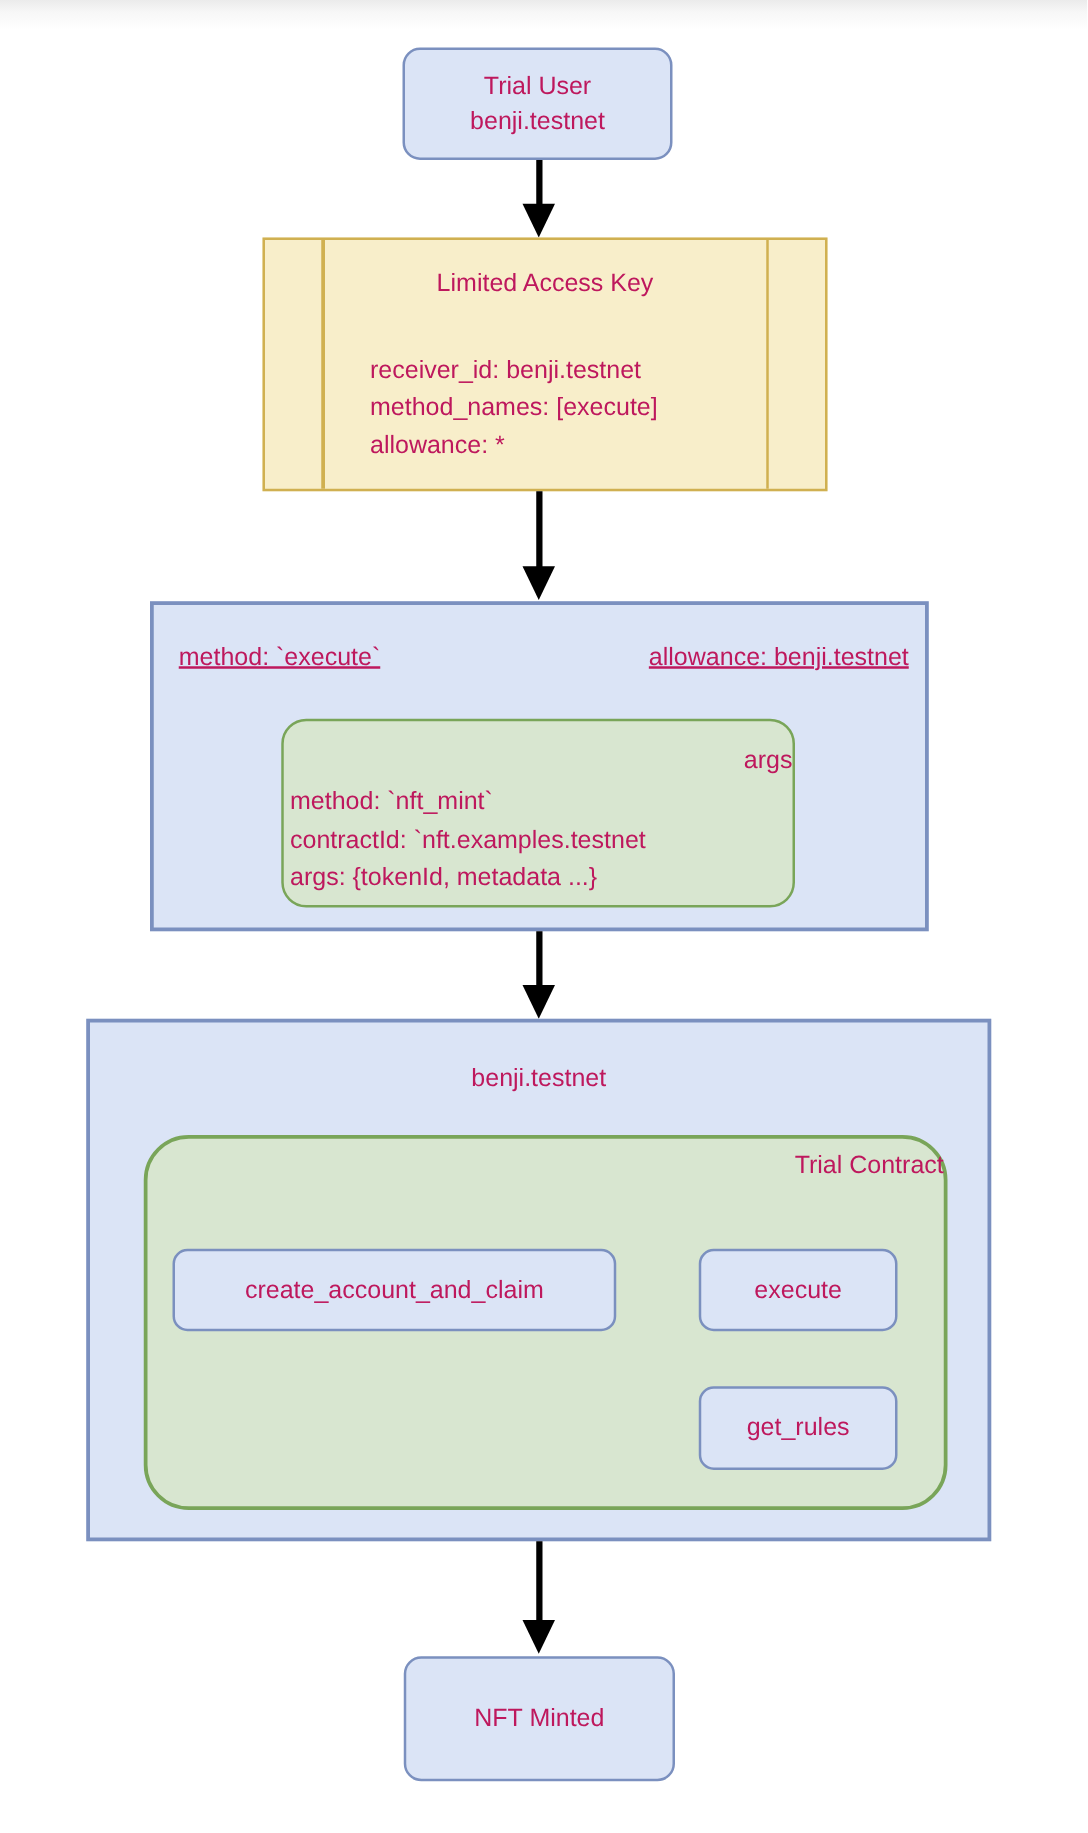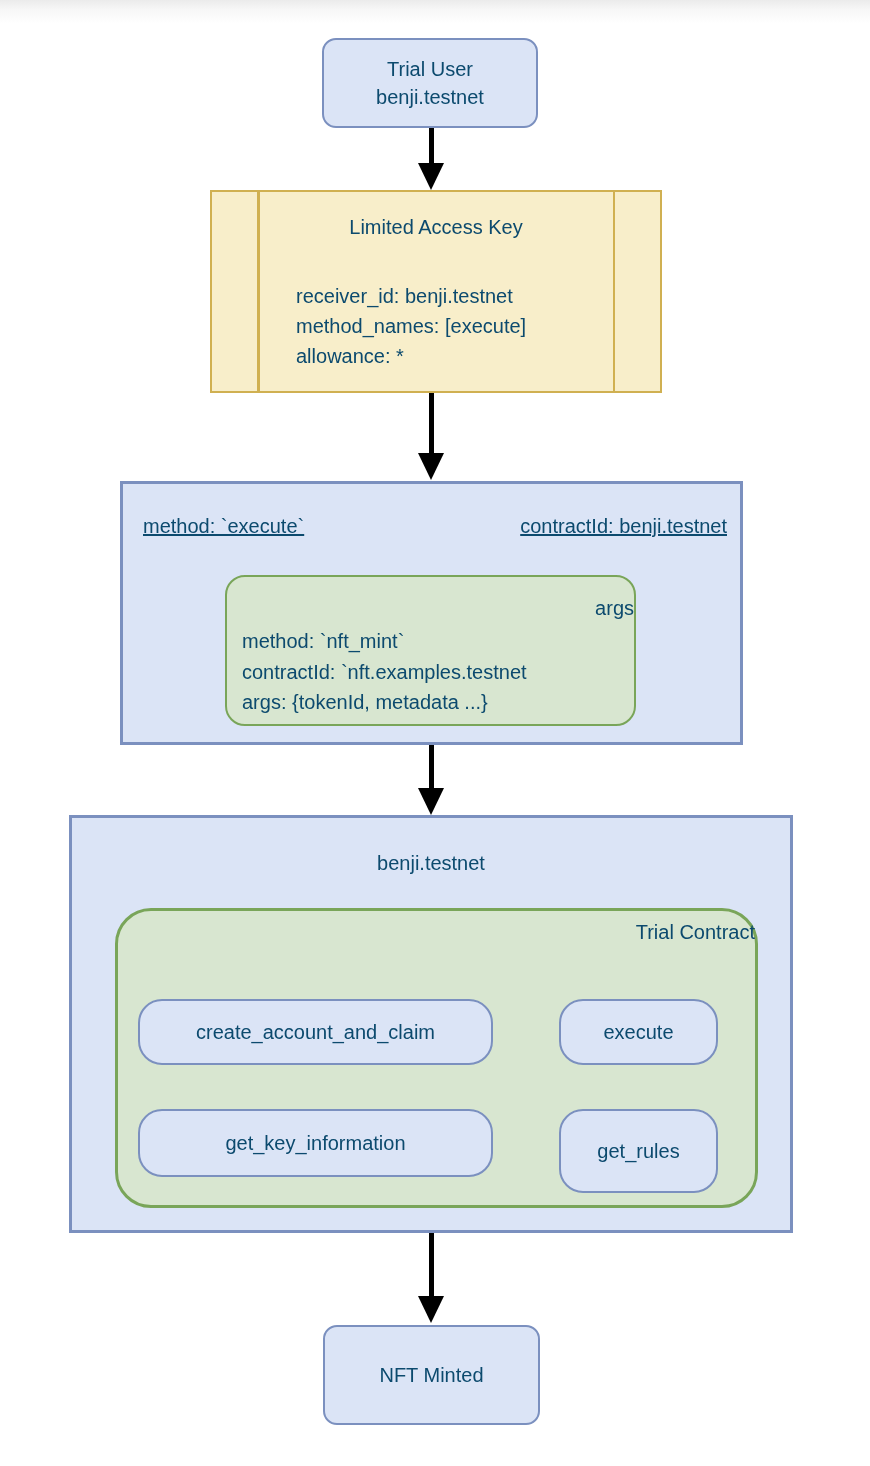--- a/index.html
+++ b/index.html
@@ -1,21 +1,21 @@
 <!DOCTYPE html>
 <html style="--blue-fill: #dbe4f6; --blue-stroke: #7b90bf; --yellow-fill: #f8eeca; --yellow-stroke: #d0b051; --green-fill: #d8e6d0; --green-stroke: #79a559; --arrow: #000000;"><head>
 <meta charset="utf-8">
 <style>
   html,body{margin:0;padding:0;background:#ffffff;}
   .canvas{
     position:relative;
     width:870px;height:1466px;
     background:#ffffff;
     font-family:"Liberation Sans", sans-serif;
-    color:#0c4a6e;
+    color:#be185d;
     overflow:hidden;
   }
   .top-shade{
     position:absolute;left:0;top:0;width:870px;height:24px;
     background:linear-gradient(to bottom,#ebebeb 0%,#f7f7f7 40%,#ffffff 100%);
   }
   
   .node{position:absolute;box-sizing:border-box;font-size:20px;}
   .blue{
     background:var(--blue-fill,#dbe4f6);
@@ -63,43 +63,43 @@
     display:flex;justify-content:space-between;
     padding:28px 13px 0 20px;line-height:28px;
   }
   .args-box{
     position:absolute;left:102px;top:91px;width:411px;height:151px;
     box-sizing:border-box;border-radius:20px;
     background:var(--green-fill,#d8e6d0);
     border:2.5px solid var(--green-stroke,#79a559);
   }
   .args-box .ab-title{text-align:right;padding-top:17px;line-height:28px;}
-  .args-box .ab-fields{padding-left:15px;margin-top:4px;}
+  .args-box .ab-fields{padding-left:5px;margin-top:4px;}
   .args-box .ab-fields div{line-height:30.5px;}
   
   .n-account{left:69px;top:815px;width:724px;height:418px;border-width:3px;}
   .n-account .na-title{text-align:center;padding-top:31px;line-height:28px;}
   .contract-box{
     position:absolute;left:43px;top:90px;width:643px;height:300px;
     box-sizing:border-box;border-radius:36px;
     background:var(--green-fill,#d8e6d0);
     border:3px solid var(--green-stroke,#79a559);
   }
   .contract-box .cb-title{text-align:right;padding-top:7px;line-height:28px;}
   .method-box{
-    position:absolute;box-sizing:border-box;border-radius:24px;
+    position:absolute;box-sizing:border-box;border-radius:12px;
     display:flex;align-items:center;justify-content:center;
     font-size:20px;
     background:var(--blue-fill,#dbe4f6);
     border:2.5px solid var(--blue-stroke,#7b90bf);
   }
   .m-create  {left:20px;top:88px;width:355px;height:66px;}
   .m-execute {left:441px;top:88px;width:159px;height:66px;}
   .m-getkey  {left:20px;top:198px;width:355px;height:68px;}
-  .m-getrules{left:441px;top:198px;width:159px;height:84px;text-align:right;}
+  .m-getrules{left:441px;top:198px;width:159px;height:67px;text-align:right;}
 </style>
 </head>
 <body>
 
 <div class="canvas">
   <div class="top-shade"></div>
 
   <div class="node blue rounded center-col n-trial-user">
     <div class="line">Trial User</div>
     <div class="line">benji.testnet</div>
@@ -122,21 +122,21 @@
   </div>
 
   <div class="arrow arrow-2">
     <div class="shaft"></div>
     <div class="head"></div>
   </div>
 
   <div class="node blue n-exec-call">
     <div class="hdr">
       <span>method: `execute`</span>
-      <span>contractId: benji.testnet</span>
+      <span>allowance: benji.testnet</span>
     </div>
     <div class="args-box">
       <div class="ab-title">args</div>
       <div class="ab-fields">
         <div>method: `nft_mint`</div>
         <div>contractId: `nft.examples.testnet</div>
         <div>args: {tokenId, metadata ...}</div>
       </div>
     </div>
   </div>
@@ -149,23 +149,20 @@
   <div class="node blue n-account">
     <div class="na-title">benji.testnet</div>
     <div class="contract-box">
       <div class="cb-title">Trial Contract</div>
       <div class="method-box m-create">
         <span>create_account_and_claim</span>
       </div>
       <div class="method-box m-execute">
         <span>execute</span>
       </div>
-      <div class="method-box m-getkey">
-        <span>get_key_information</span>
-      </div>
       <div class="method-box m-getrules">
         <span>get_rules</span>
       </div>
     </div>
   </div>
 
   <div class="arrow arrow-4">
     <div class="shaft"></div>
     <div class="head"></div>
   </div>

